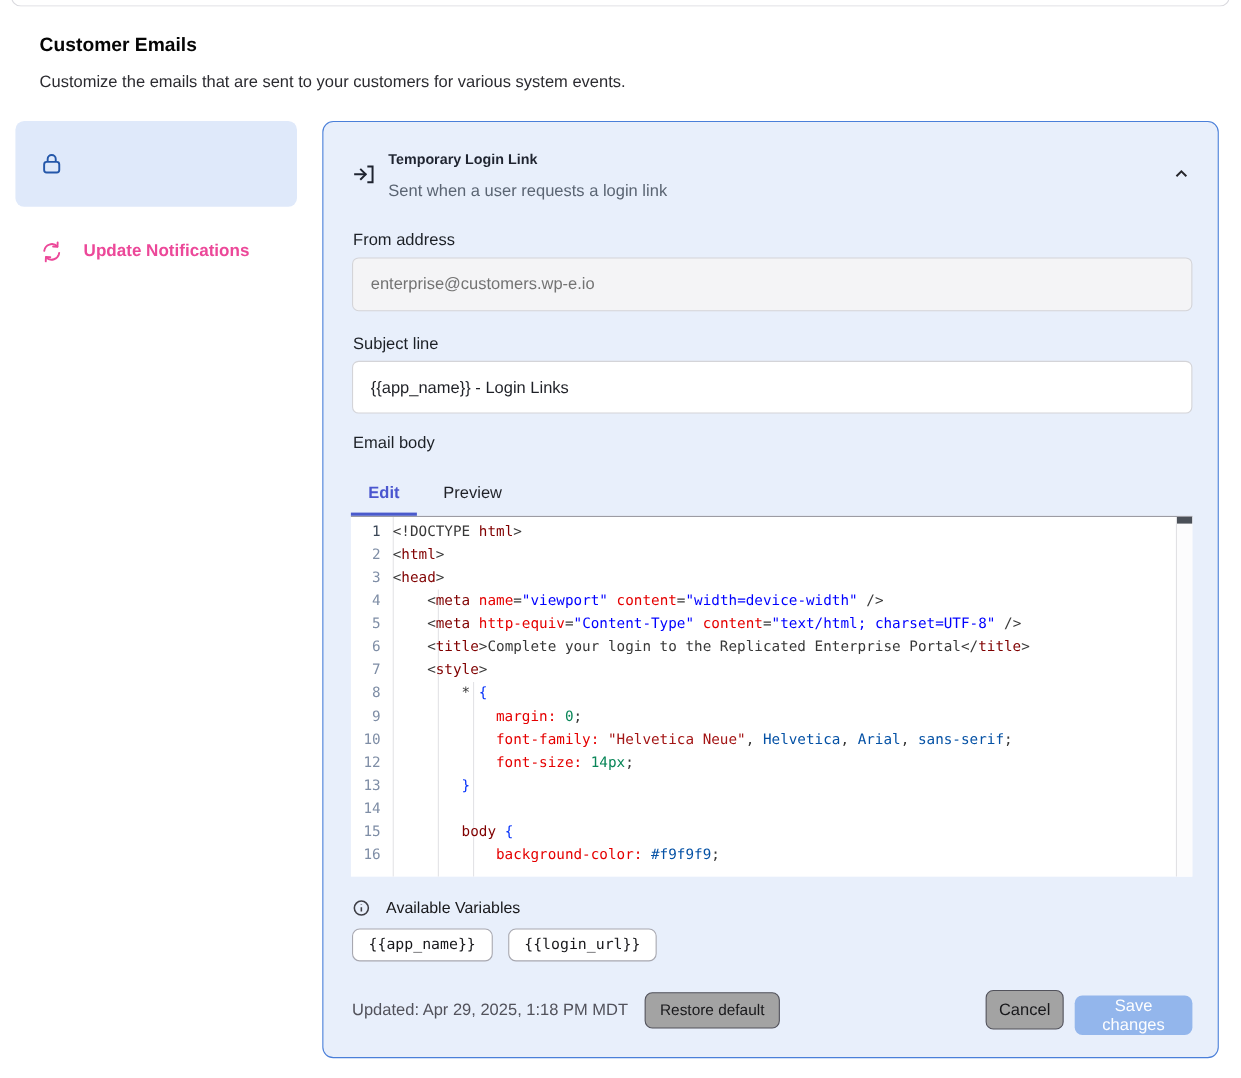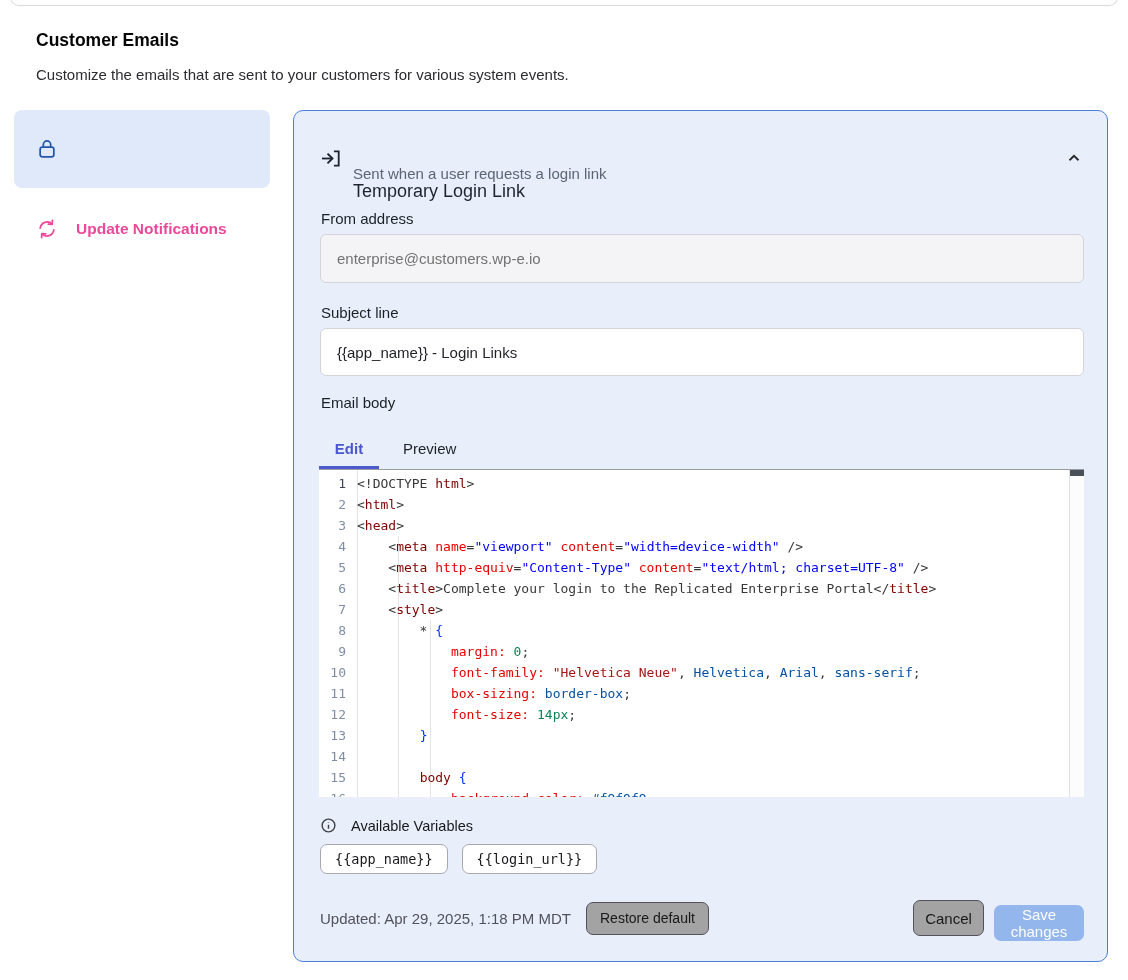--- a/index.html
+++ b/index.html
@@ -20,21 +20,21 @@
   .side-item.active{background:#dfe9fa;color:#2457a9;min-height:78px;}
   .side-item + .side-item{margin-top:19px;}
   .side-icon{flex:none;width:22px;height:22px;}
 
   
   .panel{position:absolute;left:293px;top:110px;width:815px;height:852px;box-sizing:border-box;
     background:#e8effb;border:1.5px solid #4a7fd9;border-radius:10px;}
   .pabs{position:absolute;}
 
   .panel-icon{left:26px;top:36px;width:23px;height:23px;color:#1f2430;}
-  .panel-title{left:59px;top:26px;font-size:18px;font-weight:400;color:#1f2430;margin-top:44px;}
+  .panel-title{left:59px;top:26px;font-size:13px;font-weight:700;color:#1f2430;}
   .panel-sub{left:59px;top:54px;font-size:15px;color:#5b6573;}
   .collapse-btn{left:768px;top:36px;width:24px;height:24px;color:#26262b;cursor:pointer;
     background:none;border:none;padding:0;}
 
   .field-label{font-size:15px;font-weight:500;color:#1c2026;}
   .input{box-sizing:border-box;width:764px;height:49px;border:1px solid #d4d4d8;border-radius:6px;
     padding:0 16px;font-family:"Liberation Sans",sans-serif;font-size:15px;outline:none;}
   .input.disabled{background:#f4f4f6;color:#737373;}
   .input.editable{background:#ffffff;color:#1f2127;height:48px;}
 
@@ -77,21 +77,21 @@
     font-family:"DejaVu Sans Mono",monospace;font-size:13.5px;color:#18181b;}
 
   
   .footer{left:26px;top:789px;width:764px;height:36px;display:flex;align-items:center;}
   .updated{font-size:15px;color:#52525b;}
   .btn{box-sizing:border-box;border-radius:7px;font-family:"Liberation Sans",sans-serif;
     display:flex;align-items:center;justify-content:center;cursor:pointer;}
   .btn-outline{background:#a3a3a3;border:1px solid #52525b;color:#18181b;}
   .btn-restore{height:33px;padding:0 13px;font-size:14px;margin-left:15px;}
   .btn-cancel{height:36px;width:71px;font-size:15px;margin-left:auto;}
-  .btn-save{height:36px;width:90px;font-size:15px;border:none;background:#93b6ec;color:#fdfdfe;margin-left:10px;margin-top:10px;}
+  .btn-save{height:36px;width:107px;font-size:15px;border:none;background:#93b6ec;color:#fdfdfe;margin-left:10px;margin-top:10px;}
 </style>
 </head>
 <body>
 
 <div id="app">
   <div class="top-edge"></div>
 
   <div class="page-title">Customer Emails</div>
   <div class="page-sub">Customize the emails that are sent to your customers for various system events.</div>
 
@@ -182,24 +182,20 @@
           </div>
           <div class="ed-line">
             <span class="ln">9</span>
             <span class="code"><span class="tk-txt">            </span><span class="tk-prop">margin:</span><span class="tk-txt"> </span><span class="tk-num">0</span><span class="tk-txt">;</span></span>
           </div>
           <div class="ed-line">
             <span class="ln">10</span>
             <span class="code"><span class="tk-txt">            </span><span class="tk-prop">font-family:</span><span class="tk-txt"> </span><span class="tk-cstr">"Helvetica Neue"</span><span class="tk-txt">, </span><span class="tk-id">Helvetica</span><span class="tk-txt">, </span><span class="tk-id">Arial</span><span class="tk-txt">, </span><span class="tk-id">sans-serif</span><span class="tk-txt">;</span></span>
           </div>
           <div class="ed-line">
-            <span class="ln">11</span>
-            <span class="code"><span class="tk-txt">            </span><span class="tk-prop">box-sizing:</span><span class="tk-txt"> </span><span class="tk-id">border-box</span><span class="tk-txt">;</span></span>
-          </div>
-          <div class="ed-line">
             <span class="ln">12</span>
             <span class="code"><span class="tk-txt">            </span><span class="tk-prop">font-size:</span><span class="tk-txt"> </span><span class="tk-num">14px</span><span class="tk-txt">;</span></span>
           </div>
           <div class="ed-line">
             <span class="ln">13</span>
             <span class="code"><span class="tk-txt">        </span><span class="tk-brace">}</span></span>
           </div>
           <div class="ed-line">
             <span class="ln">14</span>
             <span class="code"></span>

